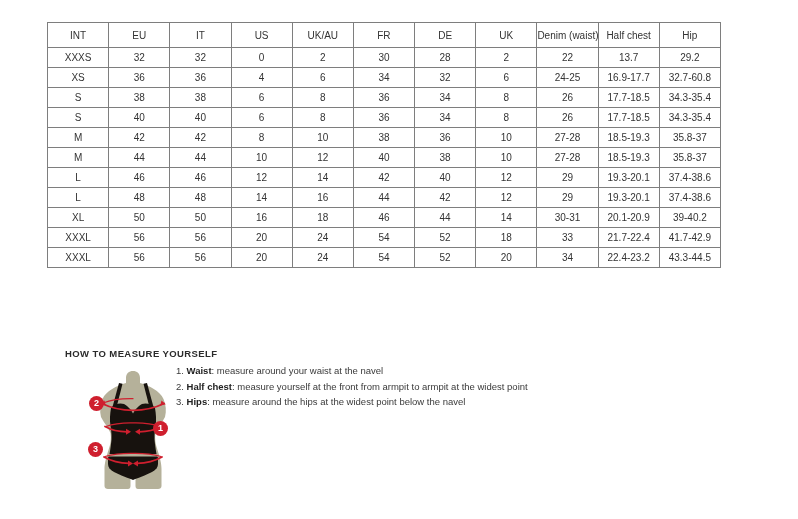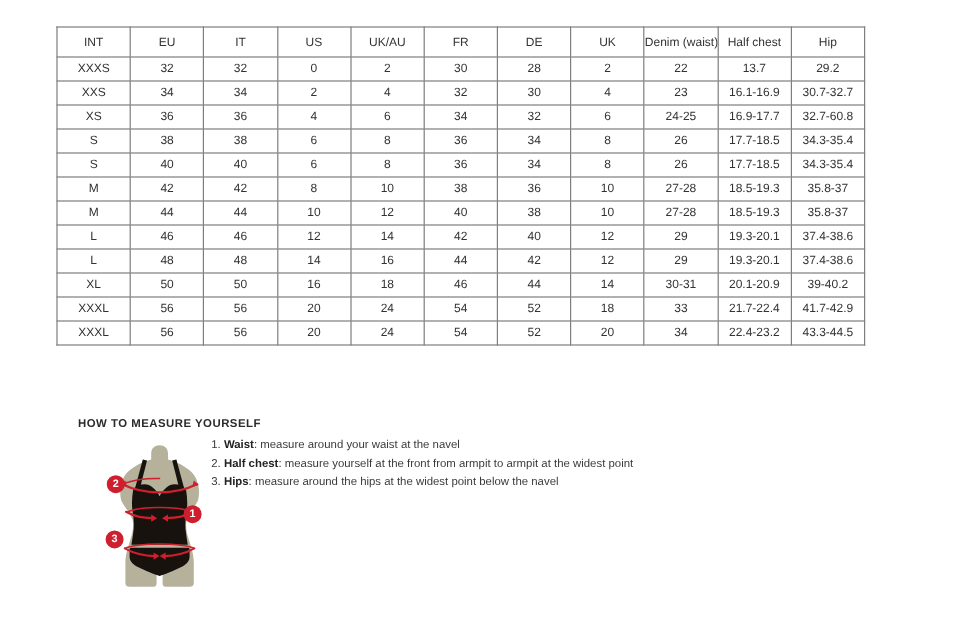--- a/index.html
+++ b/index.html
@@ -126,33 +126,20 @@
           <td>0</td>
           <td>2</td>
           <td>30</td>
           <td>28</td>
           <td>2</td>
           <td>22</td>
           <td>13.7</td>
           <td>29.2</td>
         </tr>
         <tr>
-          <td>XXS</td>
-          <td>34</td>
-          <td>34</td>
-          <td>2</td>
-          <td>4</td>
-          <td>32</td>
-          <td>30</td>
-          <td>4</td>
-          <td>23</td>
-          <td>16.1-16.9</td>
-          <td>30.7-32.7</td>
-        </tr>
-        <tr>
           <td>XS</td>
           <td>36</td>
           <td>36</td>
           <td>4</td>
           <td>6</td>
           <td>34</td>
           <td>32</td>
           <td>6</td>
           <td>24-25</td>
           <td>16.9-17.7</td>

